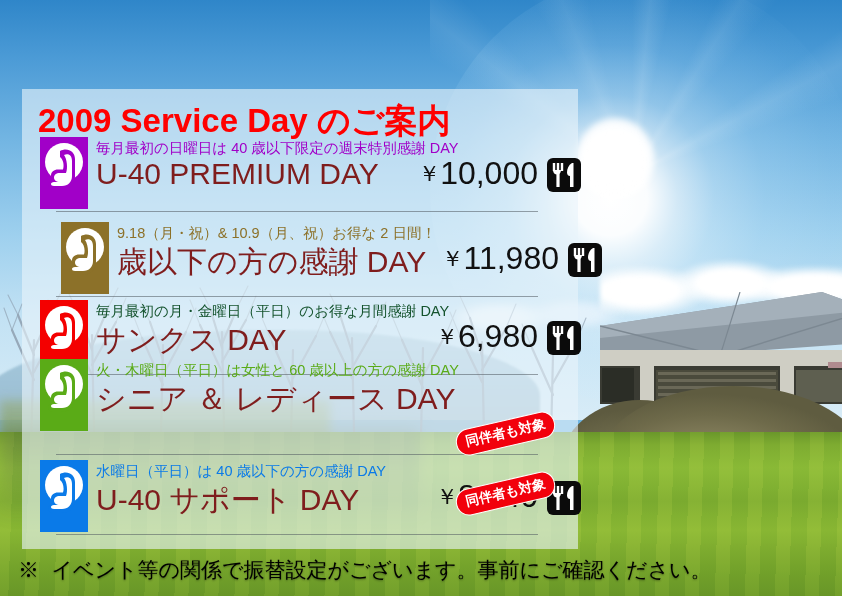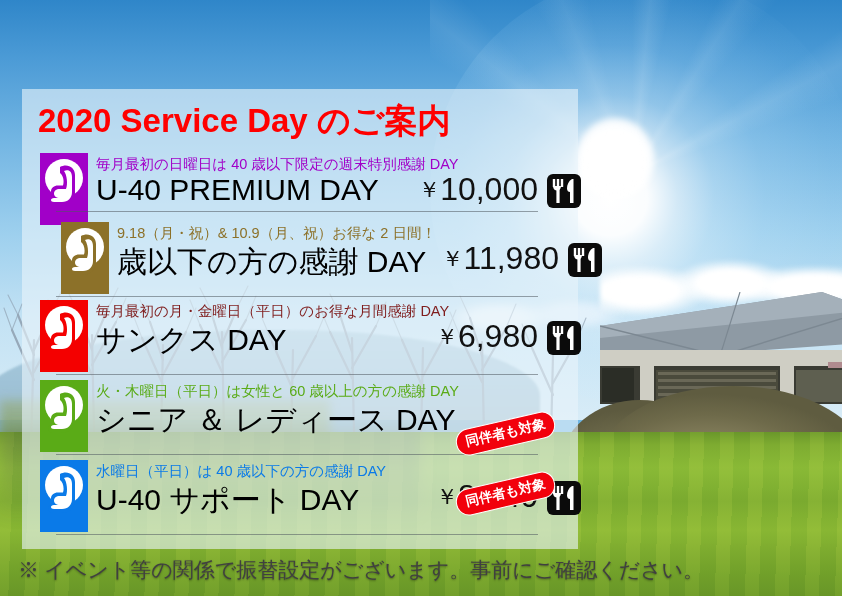--- a/index.html
+++ b/index.html
@@ -140,21 +140,21 @@
   .sub{
     position:absolute;left:0;top:2px;
     font-size:14.5px;white-space:nowrap;font-weight:500;
     font-family:"Liberation Sans","DejaVu Sans",sans-serif;
   }
   .mainline{
     position:absolute;left:0;top:20px;width:486px;height:44px;
   }
   .name{
     position:absolute;left:0;top:0;
-    font-size:30px;color:#000000;white-space:nowrap;
+    font-size:30px;color:#7f1d1d;white-space:nowrap;
     font-family:"Liberation Sans","DejaVu Sans",sans-serif;
   }
   .price{
     position:absolute;right:44px;top:-2px;
     font-size:32px;color:#111;white-space:nowrap;font-weight:500;
     font-family:Liberation Sans, sans-serif;
   }
   .price .yen{font-size:22px;position:relative;top:-3px;}
   .meal{
     position:absolute;right:0px;top:0px;width:36px;height:36px;
@@ -169,23 +169,23 @@
     font-size:13.5px;font-weight:bold;white-space:nowrap;
     padding:3px 9px 4px 9px;border-radius:13px;
     transform:rotate(-13deg);
     border:1.5px solid #ffffff;
     font-family:"Liberation Sans","DejaVu Sans",sans-serif;
     letter-spacing:0px;
   }
 
   .footer{
     position:absolute;left:18px;top:556px;
-    font-size:21px;color:#404040;white-space:nowrap;
+    font-size:21px;color:#000000;white-space:nowrap;
     text-shadow:0 1px 2px rgba(0,0,0,.35);
-    font-family:Liberation Serif, serif;
+    font-family:Liberation Mono, monospace;
   }
 </style>
 </head>
 <body>
 
 <div id="poster">
 
   <div class="photo">
     <div class="sky"></div>
     <div class="rays"></div>
@@ -297,24 +297,24 @@
     <div class="mound2"></div>
     <div class="mound"></div>
     <div class="turf-left"></div>
     <div class="turf"></div>
     <div class="turf-stripes"></div>
     <div class="shade"></div>
   </div>
 
   <div class="panel"></div>
 
-  <div class="title">2020 Service Day のご案内</div>
+  <div class="title">2009 Service Day のご案内</div>
 
   <div id="rows">
-      <div class="row" style="top: 153px;">
+      <div class="row" style="top: 137px;">
         <span class="row-icon">
           <svg width="48" height="72" viewBox="0 0 48 72">
             <rect x="0" y="0" width="48" height="72" fill="#a100c8"></rect>
             <circle cx="24" cy="25" r="19" fill="#ffffff"></circle>
             <path d="M20 14 C27 10 35 14 35 22 L35 40 C35 48 29 53 21 53 L13 53 C10 53 8.5 51 8.5 48.5 C8.5 46 10 44.5 13 44.5 L18 44.5 C14 44.5 11 42 11 38.5 C11 35 14 32.5 18 32.5 L23 32.5 C24.5 28 23 22 20 20 Z" fill="#a100c8"></path>
             <path d="M24 18 C29 16 32 19 32 24 L32 39 C32 45 28 49 22 49 L14 49 C12 49 11 48 11 47 C11 46 12 45 14 45 L20 45 C16 45 14 43 14 40.5 C14 38 16 36 20 36 L26 36 C28 31 27 22 24 18 Z" fill="#ffffff"></path>
           </svg>
         </span>
         <div class="row-body">
           <div class="sub" style="color:#a100c8">毎月最初の日曜日は 40 歳以下限定の週末特別感謝 DAY</div>
@@ -360,36 +360,36 @@
       <div class="row" style="top: 300px;">
         <span class="row-icon">
           <svg width="48" height="72" viewBox="0 0 48 72">
             <rect x="0" y="0" width="48" height="72" fill="#f40000"></rect>
             <circle cx="24" cy="25" r="19" fill="#ffffff"></circle>
             <path d="M20 14 C27 10 35 14 35 22 L35 40 C35 48 29 53 21 53 L13 53 C10 53 8.5 51 8.5 48.5 C8.5 46 10 44.5 13 44.5 L18 44.5 C14 44.5 11 42 11 38.5 C11 35 14 32.5 18 32.5 L23 32.5 C24.5 28 23 22 20 20 Z" fill="#f40000"></path>
             <path d="M24 18 C29 16 32 19 32 24 L32 39 C32 45 28 49 22 49 L14 49 C12 49 11 48 11 47 C11 46 12 45 14 45 L20 45 C16 45 14 43 14 40.5 C14 38 16 36 20 36 L26 36 C28 31 27 22 24 18 Z" fill="#ffffff"></path>
           </svg>
         </span>
         <div class="row-body">
-          <div class="sub" style="color:#7f1d1d">毎月最初の月・金曜日（平日）のお得な月間感謝 DAY</div>
+          <div class="sub" style="color:#14532d">毎月最初の月・金曜日（平日）のお得な月間感謝 DAY</div>
           <div class="mainline">
             <span class="name">サンクス DAY</span>
             <span class="price"><span class="yen">￥</span><span class="amt">6,980</span></span>
             <span class="meal"><svg width="36" height="36" viewBox="0 0 36 36">
                 <rect x="1" y="1" width="34" height="34" rx="6" fill="#0b0b0b"></rect>
                 <path d="M8 6 L8 14 M12 6 L12 14 M16 6 L16 14" stroke="#fff" stroke-width="2.4" stroke-linecap="butt"></path>
                 <path d="M7 13 C7 16 9 17.5 11 17.5 C13 17.5 15 16 15 13 Z" fill="#fff"></path>
                 <rect x="10.4" y="16" width="3.2" height="14" fill="#fff"></rect>
                 <path d="M26 6 C22.5 8 21 12 21 15.5 C21 18 22.5 19 24 19 L24 30 L27.5 30 L27.5 6 Z" fill="#fff"></path>
               </svg></span>
           </div>
         </div>
       </div>
       <div class="divider" style="top: 374px;"></div>
-      <div class="row" style="top: 380px;">
+      <div class="row" style="top: 359px;">
         <span class="row-icon">
           <svg width="48" height="72" viewBox="0 0 48 72">
             <rect x="0" y="0" width="48" height="72" fill="#5aab17"></rect>
             <circle cx="24" cy="25" r="19" fill="#ffffff"></circle>
             <path d="M20 14 C27 10 35 14 35 22 L35 40 C35 48 29 53 21 53 L13 53 C10 53 8.5 51 8.5 48.5 C8.5 46 10 44.5 13 44.5 L18 44.5 C14 44.5 11 42 11 38.5 C11 35 14 32.5 18 32.5 L23 32.5 C24.5 28 23 22 20 20 Z" fill="#5aab17"></path>
             <path d="M24 18 C29 16 32 19 32 24 L32 39 C32 45 28 49 22 49 L14 49 C12 49 11 48 11 47 C11 46 12 45 14 45 L20 45 C16 45 14 43 14 40.5 C14 38 16 36 20 36 L26 36 C28 31 27 22 24 18 Z" fill="#ffffff"></path>
           </svg>
         </span>
         <div class="row-body">
           <div class="sub" style="color:#5aab17">火・木曜日（平日）は女性と 60 歳以上の方の感謝 DAY</div>

